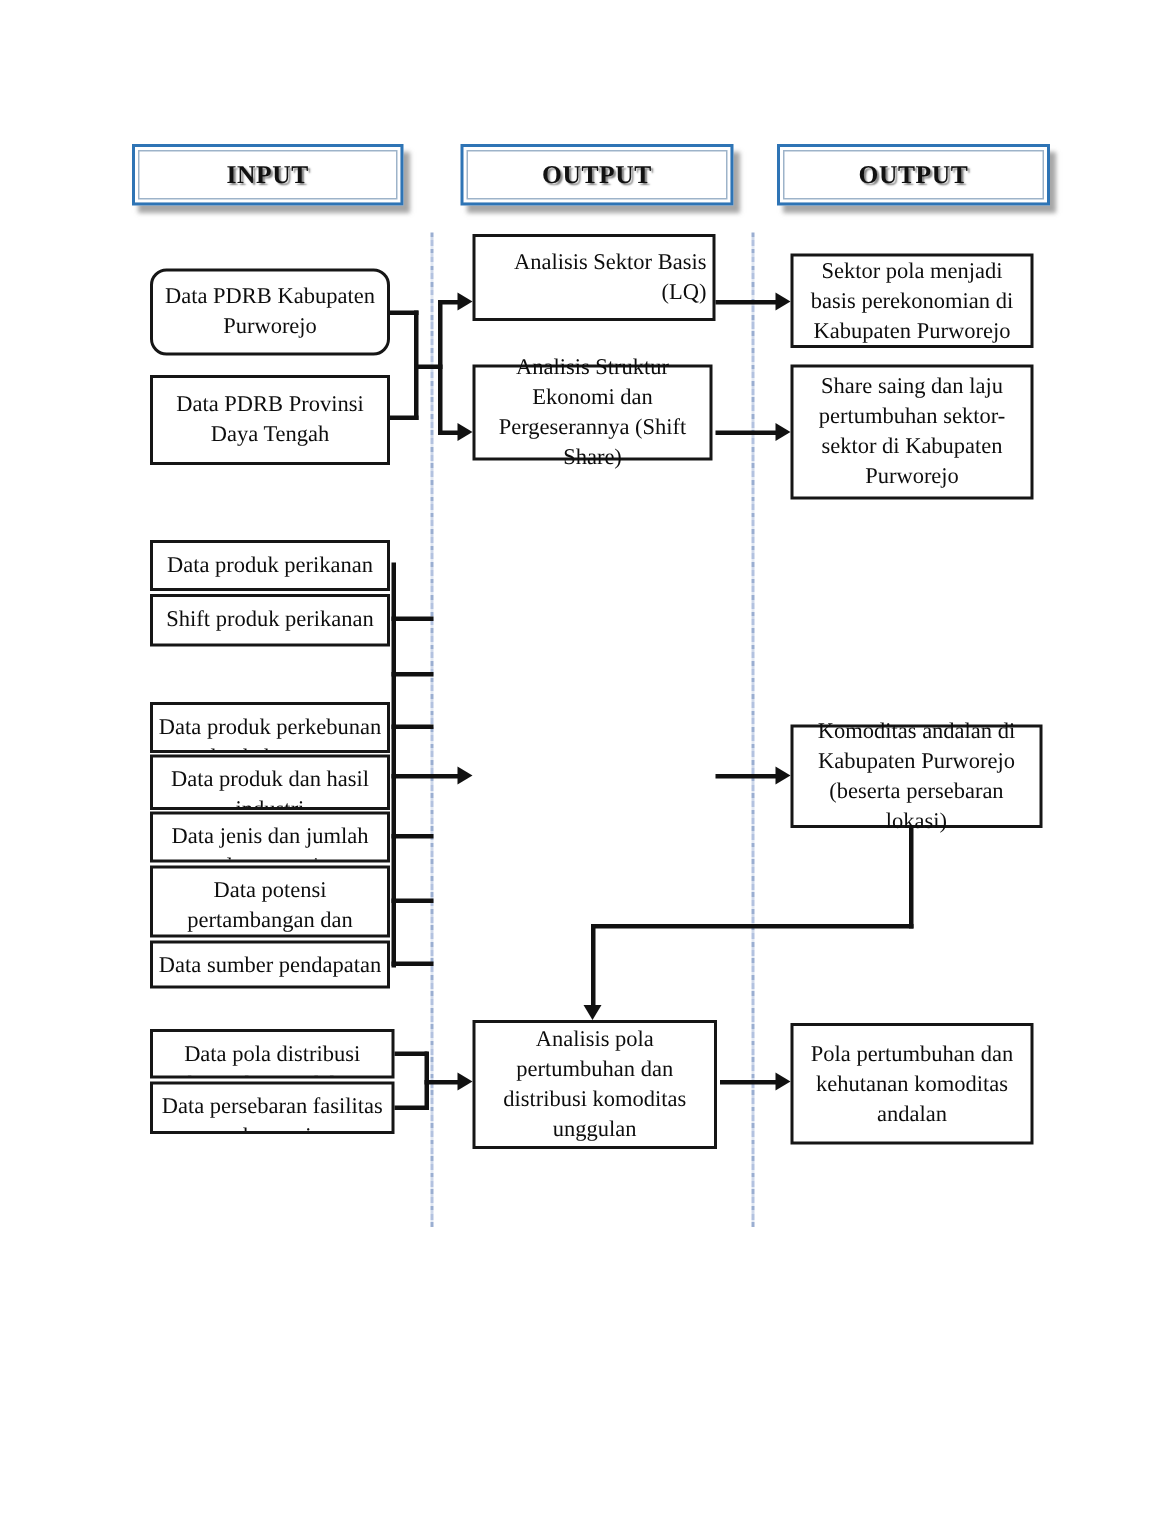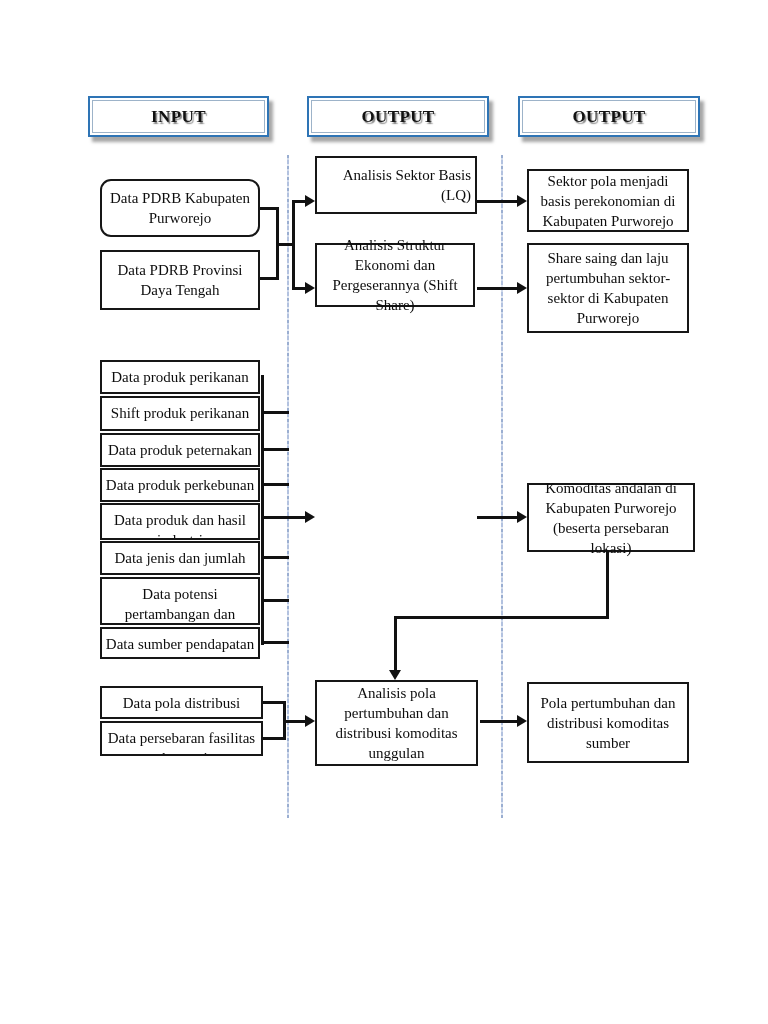--- a/index.html
+++ b/index.html
@@ -96,23 +96,20 @@
   <div class="ah-r" style="left:517px;top:195px;"></div>
   <div class="ln" style="left:477px;top:287px;width:41px;height:3px;"></div>
   <div class="ah-r" style="left:517px;top:282px;"></div>
 
   <div class="bx clipbx" style="left:100px;top:360px;width:160px;height:34px;">
     <span>Data produk perikanan</span>
   </div>
   <div class="bx clipbx" style="left:100px;top:396px;width:160px;height:35px;">
     <span>Shift produk perikanan</span>
   </div>
-  <div class="bx clipbx" style="left:100px;top:433px;width:160px;height:34px;">
-    <span>Data produk peternakan</span>
-  </div>
   <div class="bx clipbx" style="left:100px;top:468px;width:160px;height:34px;">
     <span>Data produk perkebunan dan kehutanan</span>
   </div>
   <div class="bx clipbx" style="left:100px;top:503px;width:160px;height:37px;">
     <span>Data produk dan hasil industri</span>
   </div>
   <div class="bx clipbx" style="left:100px;top:541px;width:160px;height:34px;">
     <span>Data jenis dan jumlah perdagangan jasa</span>
   </div>
   <div class="bx clipbx" style="left:100px;top:577px;width:160px;height:48px;">
@@ -147,21 +144,21 @@
   <div class="bx clipbx" style="left:100px;top:686px;width:163px;height:33px;">
     <span>Data pola distribusi komoditas andalan</span>
   </div>
   <div class="bx clipbx" style="left:100px;top:721px;width:163px;height:35px;">
     <span>Data persebaran fasilitas ekonomi</span>
   </div>
   <div class="bx" style="left:315px;top:680px;width:163px;height:86px;">
     <span>Analisis pola pertumbuhan dan distribusi komoditas unggulan</span>
   </div>
   <div class="bx" style="left:527px;top:682px;width:162px;height:81px;">
-    <span>Pola pertumbuhan dan distribusi komoditas sumber</span>
+    <span>Pola pertumbuhan dan kehutanan komoditas andalan</span>
   </div>
 
   <div class="ln" style="left:263px;top:701px;width:22px;height:3px;"></div>
   <div class="ln" style="left:263px;top:737px;width:22px;height:3px;"></div>
   <div class="ln" style="left:283px;top:701px;width:3px;height:39px;"></div>
   <div class="ln" style="left:283px;top:720px;width:23px;height:3px;"></div>
   <div class="ah-r" style="left:305px;top:715px;"></div>
   <div class="ln" style="left:480px;top:720px;width:38px;height:3px;"></div>
   <div class="ah-r" style="left:517px;top:715px;"></div>
 

